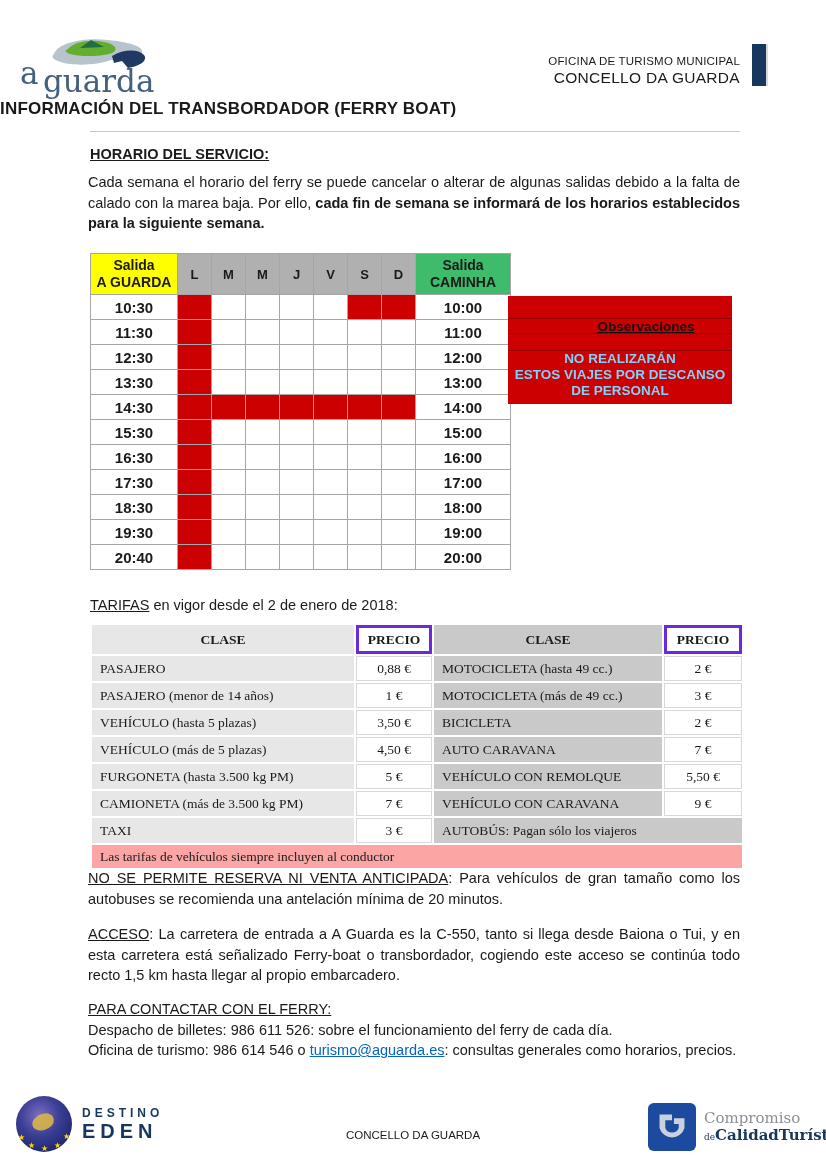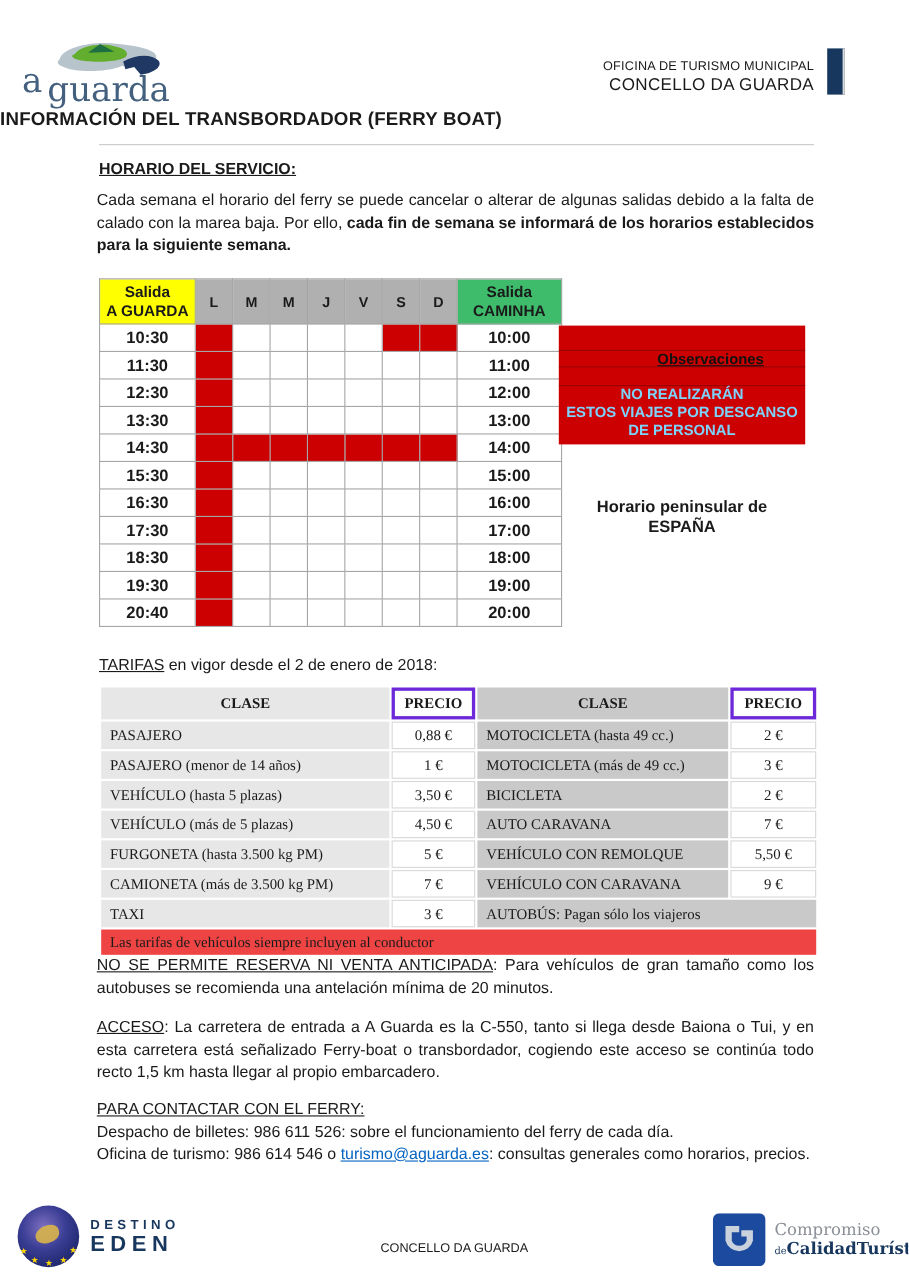--- a/index.html
+++ b/index.html
@@ -44,21 +44,21 @@
   
   .tarifas-heading{position:absolute;left:90px;top:597px;font-size:14.5px;}
   .tarifas-heading .u{text-decoration:underline;}
   table.tariff{position:absolute;left:90px;top:623px;width:652px;border-collapse:separate;border-spacing:2px;table-layout:fixed;}
   table.tariff th,table.tariff td{padding:0 8px;height:23px;font-size:13.5px;font-family:Liberation Serif, serif;}
   table.tariff th{font-weight:bold;text-align:center;}
   .c1{background:#e7e7e7;text-align:left;}
   .c2{background:#c9c9c9;text-align:left;}
   .price{background:#fff;border:1px solid #d8d8d8;text-align:center;}
   th.price{border:3px solid #6d28d9;}
-  td.note-row{background:#ef4444;text-align:left;}
+  td.note-row{background:#fca5a5;text-align:left;}
 
   
   .footer-center{position:absolute;left:50%;top:1094px;transform:translateX(-50%);text-align:center;font-size:11px;line-height:16.5px;white-space:pre-wrap;}
   .footer-org{font-size:11.5px;}
   .eden-logo{position:absolute;left:16px;top:1096px;display:flex;align-items:center;gap:10px;}
   .globe{width:56px;height:56px;border-radius:50%;background:radial-gradient(circle at 42% 35%,#7d6fc0 0%,#3c3f96 40%,#141f5e 90%);position:relative;}
   .globe::after{content:"";position:absolute;left:16px;top:18px;width:22px;height:16px;background:#d8b54a;border-radius:60% 40% 55% 45%;transform:rotate(-12deg);opacity:.9;}
   .globe .st{position:absolute;color:#ffd700;font-size:8px;line-height:8px;}
   .eden-text{color:#17375e;}
   .eden-line1{font-size:12px;font-weight:bold;letter-spacing:4px;}
@@ -241,24 +241,20 @@
     <div class="obs-line" style="top:37px;"></div>
     <div class="obs-line" style="top:54px;"></div>
     <div class="obs-title">Observaciones</div>
     <div class="obs-msg">
       <div>NO REALIZARÁN</div>
       <div>ESTOS VIAJES POR DESCANSO</div>
       <div>DE PERSONAL</div>
     </div>
   </div>
 
-  <div class="tz-note">
-    <div>Horario peninsular de</div>
-    <div>ESPAÑA</div>
-  </div>
 
   <div class="tarifas-heading"><span class="u">TARIFAS</span><span> en vigor desde el 2 de enero de 2018:</span></div>
 
   <table class="tariff">
     <colgroup>
         <col style="width:262px">
         <col style="width:76px">
         <col style="width:228px">
         <col style="width:78px">
       </colgroup>

